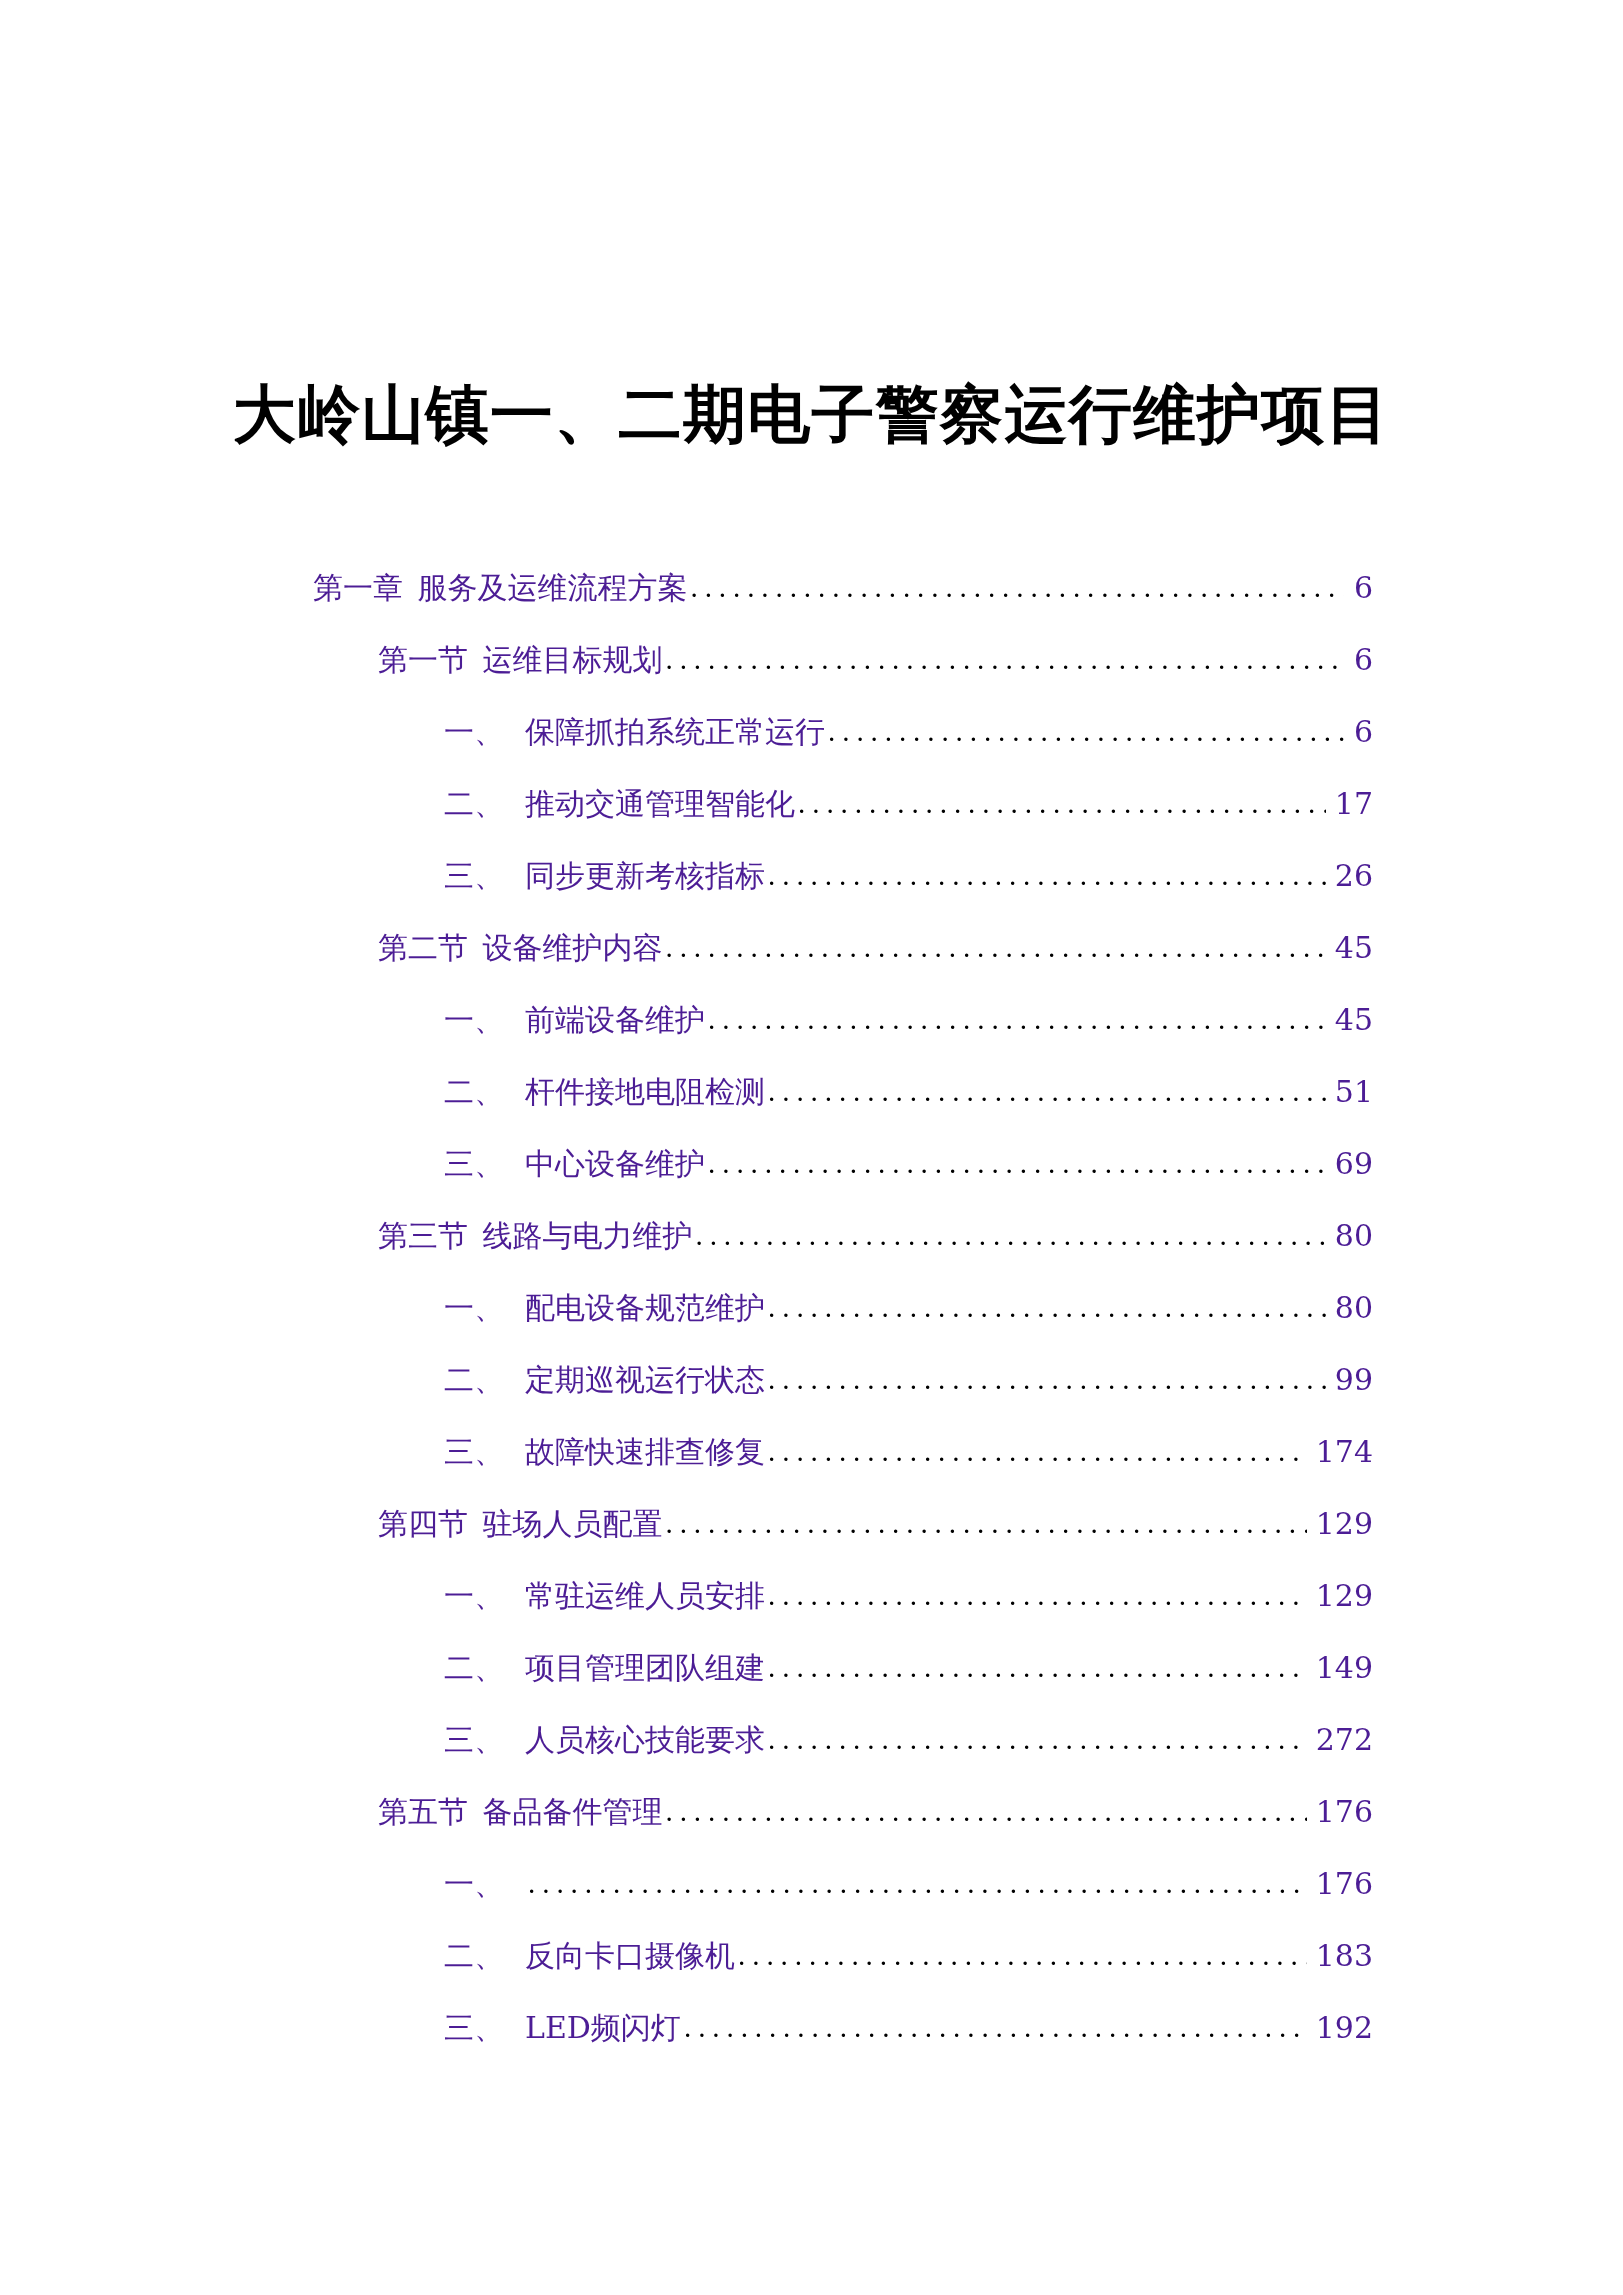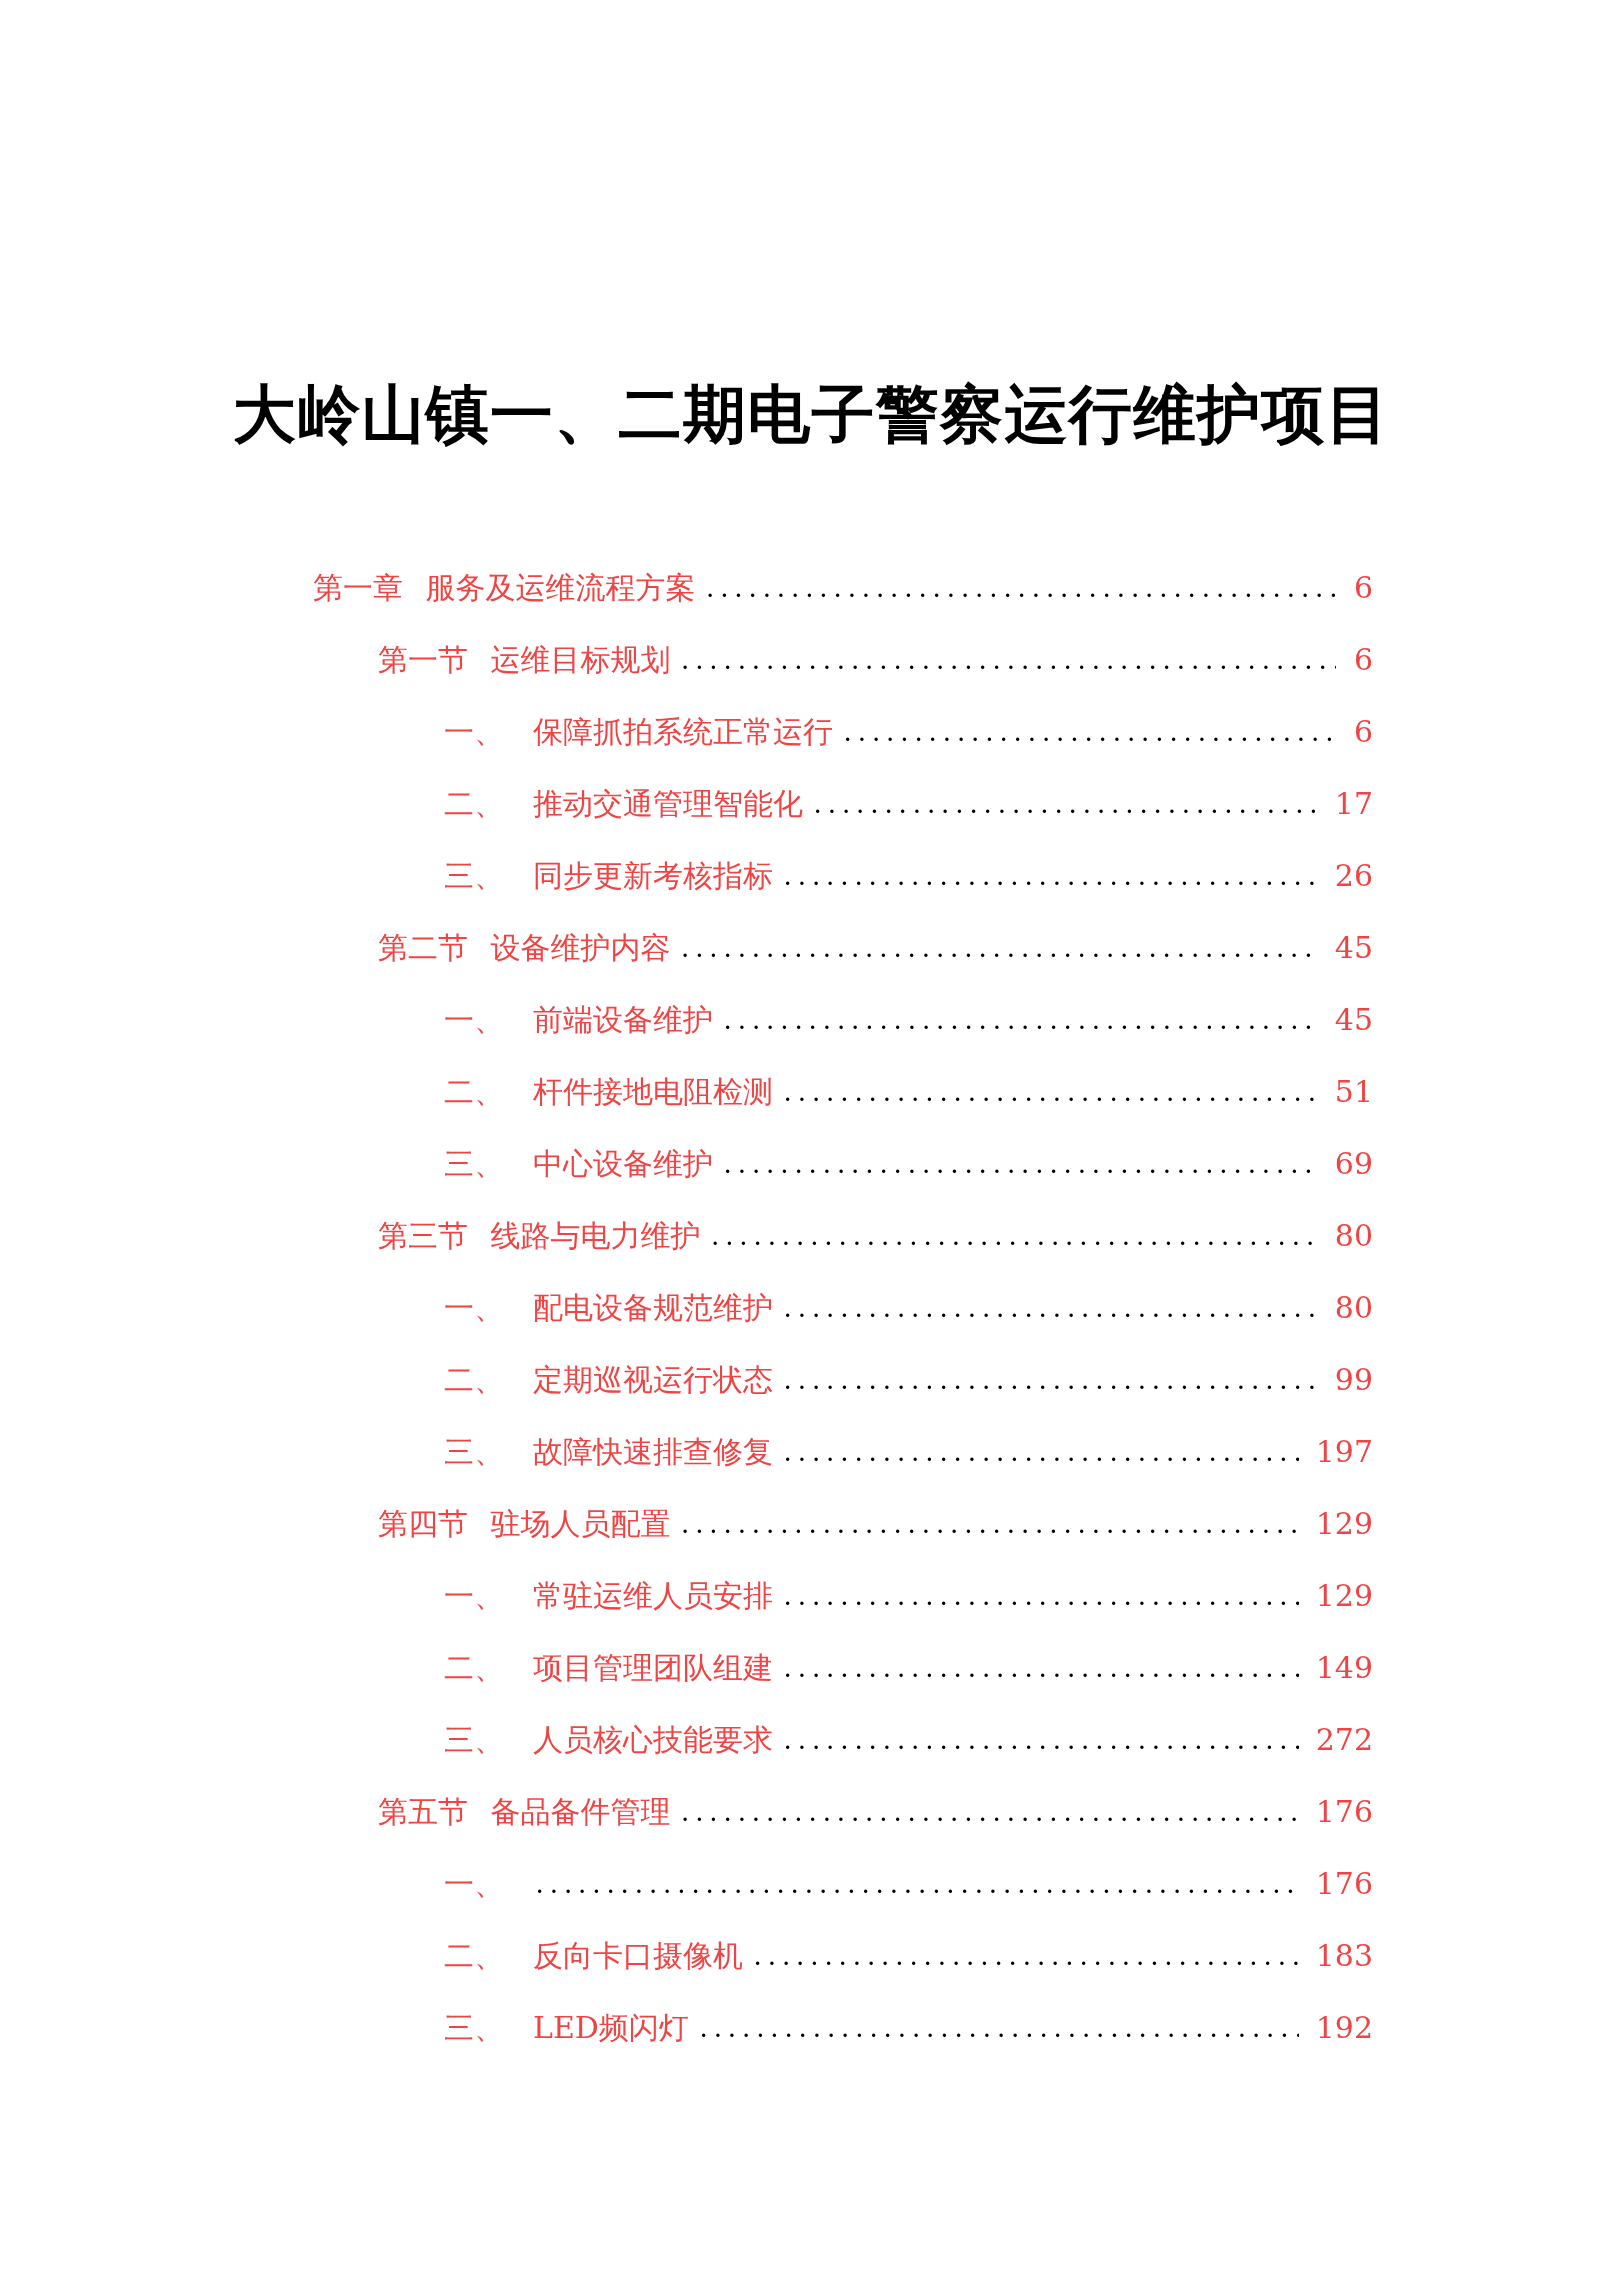--- a/index.html
+++ b/index.html
@@ -43,23 +43,22 @@
     }
     .toc-entry {
       position: absolute;
       right: 250px;
       display: flex;
       align-items: center;
       height: 46px;
       font-size: 30px;
       line-height: 46px;
       white-space: nowrap;
-      color: #ef4444;
+      color: #4c1d95;
       cursor: pointer;
-      gap: 8px;
     }
     .toc-entry.level-1 { left: 313px; }
     .toc-entry.level-2 { left: 378px; }
     .toc-entry.level-3 { left: 444px; }
     .toc-prefix {
       flex: 0 0 auto;
       display: inline-block;
     }
     .toc-entry.level-3 .toc-prefix {
       width: 81px;
@@ -178,21 +177,21 @@
       <span class="toc-prefix">二、</span>
       <span class="toc-label">定期巡视运行状态</span>
       <span class="toc-leader"></span>
       <span class="toc-page">99</span>
     </div>
 
     <div class="toc-entry level-3" style="top:1429px">
       <span class="toc-prefix">三、</span>
       <span class="toc-label">故障快速排查修复</span>
       <span class="toc-leader"></span>
-      <span class="toc-page">197</span>
+      <span class="toc-page">174</span>
     </div>
 
     <div class="toc-entry level-2" style="top:1501px">
       <span class="toc-prefix">第四节</span>
       <span class="toc-label">驻场人员配置</span>
       <span class="toc-leader"></span>
       <span class="toc-page">129</span>
     </div>
 
     <div class="toc-entry level-3" style="top:1573px">

